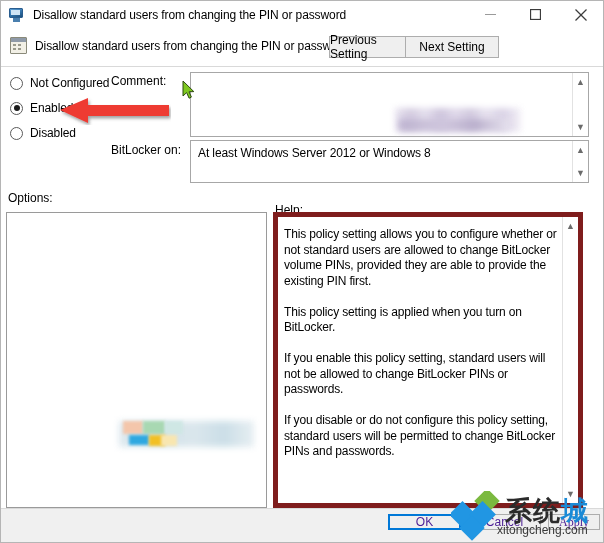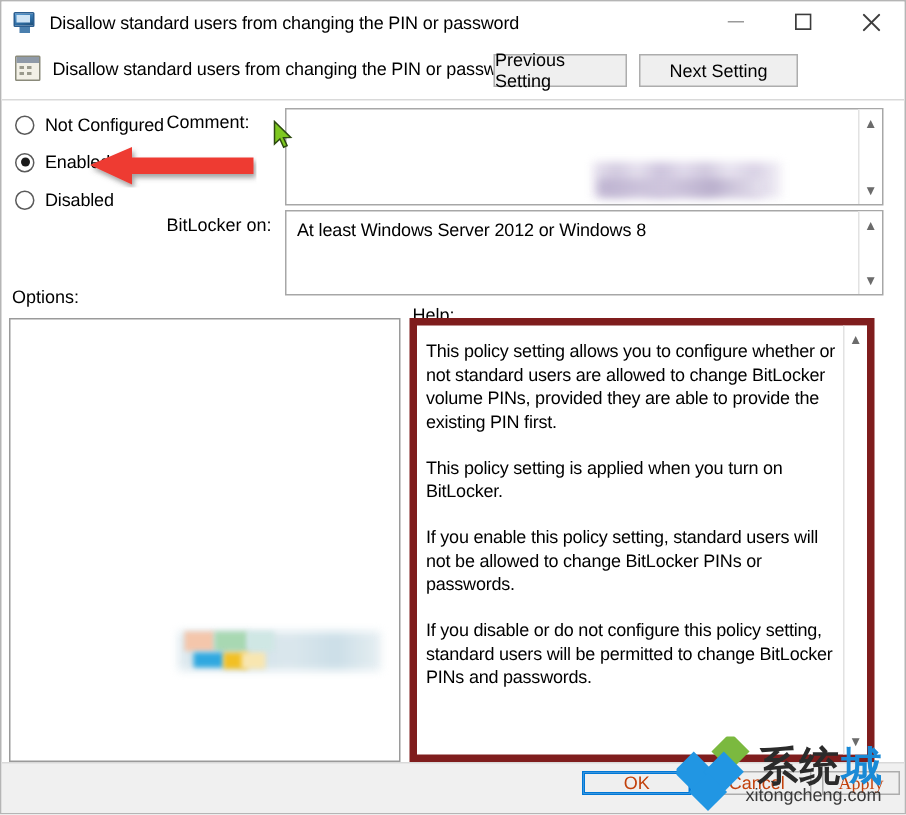--- a/index.html
+++ b/index.html
@@ -127,21 +127,21 @@
     box-sizing: border-box;
     font-family: "Liberation Sans", sans-serif;
     font-size: 12px;
     color: #000;
     display: flex;
     align-items: center;
     justify-content: center;
     cursor: default;
   }
   #btn-prev { left: 328px; width: 89px; }
-  #btn-next { left: 425px; width: 106px; }
+  #btn-next { left: 404px; width: 94px; }
 
   
   .radio-row {
     position: absolute;
     left: 9px;
     display: flex;
     align-items: center;
     height: 16px;
   }
   #radio-notconfig { top: 74px; }
@@ -176,21 +176,21 @@
     position: absolute; left: 110px; top: 142px;
     font-size: 12px;
   }
   .fieldbox {
     position: absolute;
     background: #ffffff;
     border: 1px solid #a7a7a7;
     box-sizing: border-box;
   }
   #box-comment   { left: 189px; top: 71px;  width: 399px; height: 65px; }
-  #box-supported { left: 189px; top: 139px; width: 399px; height: 57px; }
+  #box-supported { left: 189px; top: 139px; width: 399px; height: 43px; }
   #supported-text {
     position: absolute;
     left: 7px; top: 5px;
     font-size: 12px;
     white-space: nowrap;
     letter-spacing: -0.1px;
   }
   .vscroll {
     position: absolute;
     top: 0; right: 0;
@@ -253,21 +253,21 @@
   }
   .footbtn {
     position: absolute;
     top: 5px;
     height: 16px;
     background: #efefef;
     border: 1px solid #adadad;
     box-sizing: border-box;
     font-family: "Liberation Sans", sans-serif;
     font-size: 12px;
-    color: #c2410c;
+    color: #4c1d95;
     display: flex;
     align-items: center;
     justify-content: center;
     cursor: default;
   }
   #btn-ok {
     left: 387px; width: 73px;
     border: 1px solid #0078d7;
     outline: 1px solid #0078d7;
     outline-offset: -2px;

